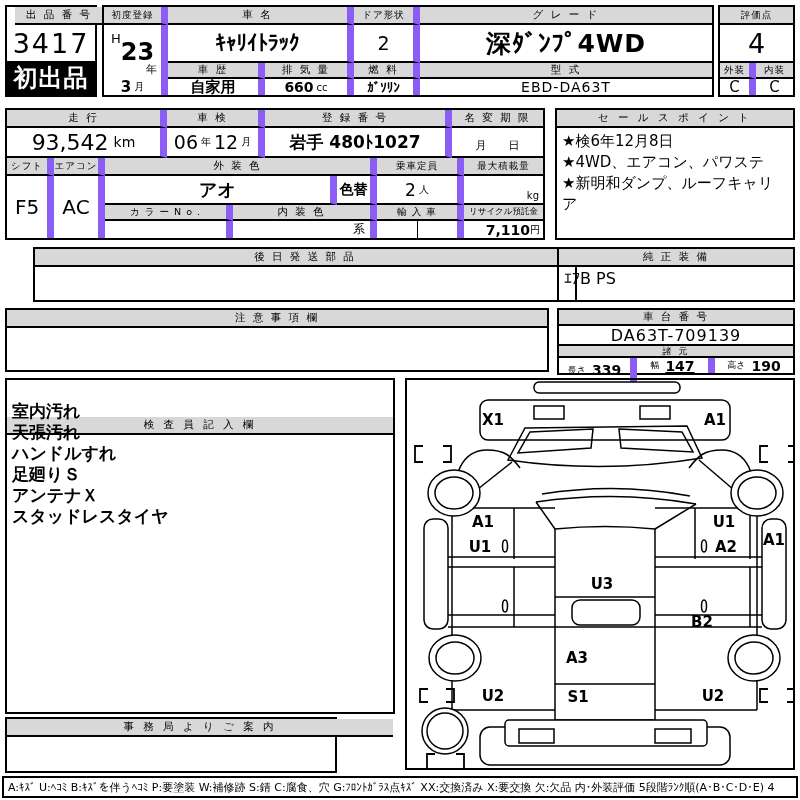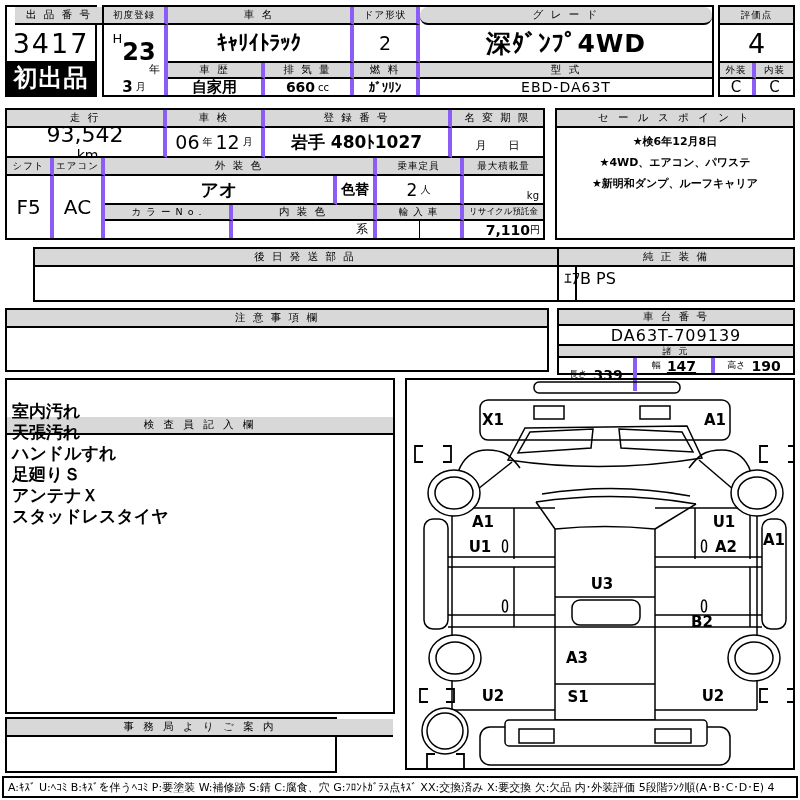--- a/index.html
+++ b/index.html
@@ -1,55 +1,55 @@
 <!DOCTYPE html>
 <html><head>
 <meta charset="utf-8">
 <style>
   html,body{margin:0;padding:0;background:#fff;}
   #sheet{position:relative;width:800px;height:800px;background:#fff;
          font-family:"DejaVu Sans","Liberation Sans",sans-serif;color:#000;}
   .abs{position:absolute;box-sizing:border-box;}
   .b2{border:2px solid #000;}
-  .br{border-right:4px solid #8b5cf6;}
+  .br{border-right:7px solid #8b5cf6;}
   .bb{border-bottom:2px solid #000;}
   .cell{position:absolute;box-sizing:border-box;display:flex;align-items:center;justify-content:center;overflow:hidden;white-space:nowrap;}
   .hd{background:#d8d8d8;font-size:10.5px;letter-spacing:2px;}
   .hd-s{background:#d8d8d8;font-size:9.5px;letter-spacing:1px;}
   .big{font-size:24px;font-weight:bold;}
   .val{font-weight:bold;}
   .u{font-size:10px;margin-left:3px;}
   .badge{background:#000;color:#fff;font-weight:bold;font-size:24px;letter-spacing:1px;}
   .corner-unit{position:absolute;right:4px;bottom:2px;font-size:11px;}
   .left-align{justify-content:flex-start;}
   .right-align{justify-content:flex-end;}
   .lines{display:block;padding:3px 5px;}
   .lines div{line-height:21px;}
-  .sales-line{font-size:11px;font-weight:bold;line-height:22px;text-align:center;}
+  .sales-line{font-size:15px;font-weight:normal;line-height:22px;}
   .insp-line{font-size:17px;font-weight:bold;}
   .underline{text-decoration:underline;}
   svg text{font-family:"DejaVu Sans","Liberation Sans",sans-serif;font-weight:bold;font-size:15px;fill:#000;}
   .legend-text{font-size:11px;white-space:nowrap;}
 </style>
 </head>
 <body>
 
 <div id="sheet">
 
   <div class="abs b2" style="left:5px;top:5px;width:92px;height:92px;">
     <div class="cell hd bb" style="left:0;top:0;width:88px;height:18px;margin-left:8px;">出 品 番 号</div>
     <div class="cell" style="left:0;top:18px;width:88px;height:36px;font-size:27px;letter-spacing:2px;">3417</div>
     <div class="cell badge" style="left:0;top:54px;width:88px;height:34px;">初出品</div>
   </div>
 
   <div class="abs b2" style="left:102px;top:5px;width:612px;height:92px;">
     <div class="cell hd-s br bb" style="left:0;top:0;width:64px;height:18px;">初度登録</div>
     <div class="cell hd br bb" style="left:64px;top:0;width:186px;height:18px;">車 名</div>
     <div class="cell hd-s br bb" style="left:250px;top:0;width:66px;height:18px;">ドア形状</div>
-    <div class="cell hd bb" style="left:316px;top:0;width:292px;height:18px;border-radius:8px;">グ レ ー ド</div>
+    <div class="cell hd bb" style="left:316px;top:0;width:292px;height:18px;">グ レ ー ド</div>
 
     <div class="cell br" style="left:0;top:18px;width:64px;height:54px;">
       <span style="font-size:13px;align-self:flex-start;margin-top:6px;">H</span>
         <span class="big">23</span>
       <span class="corner-unit">年</span>
     </div>
     <div class="cell br" style="left:0;top:72px;width:64px;height:16px;">
       <span style="font-size:15px;font-weight:bold;">3</span>
         <span class="u">月</span>
     </div>
@@ -80,21 +80,21 @@
     <div class="cell br" style="left:0;top:72px;width:36px;height:16px;font-size:15px;">C</div>
     <div class="cell" style="left:36px;top:72px;width:37px;height:16px;font-size:15px;">C</div>
   </div>
 
   <div class="abs b2" style="left:5px;top:108px;width:540px;height:132px;">
     <div class="cell hd br bb" style="left:0;top:0;width:160px;height:18px;">走 行</div>
     <div class="cell hd br bb" style="left:160px;top:0;width:98px;height:18px;">車 検</div>
     <div class="cell hd br bb" style="left:258px;top:0;width:187px;height:18px;">登 録 番 号</div>
     <div class="cell hd bb" style="left:445px;top:0;width:91px;height:18px;">名 変 期 限</div>
 
-    <div class="cell br bb" style="left:0;top:18px;width:160px;height:30px;flex-direction:column;">
+    <div class="cell br bb" style="left:0;top:18px;width:160px;height:30px;">
       <span style="font-size:22px;">93,542</span>
         <span style="font-size:14px;margin-left:5px;">km</span>
     </div>
     <div class="cell br bb" style="left:160px;top:18px;width:98px;height:30px;">
       <span style="font-size:19px;">06</span>
         <span class="u">年</span>
       <span style="font-size:19px;margin-left:3px;">12</span>
         <span class="u">月</span>
     </div>
     <div class="cell br bb val" style="left:258px;top:18px;width:187px;height:30px;font-size:17px;">岩手 480ﾄ1027</div>
@@ -159,21 +159,21 @@
   </div>
 
   <div class="abs b2" style="left:5px;top:308px;width:544px;height:64px;">
     <div class="cell hd bb" style="left:0;top:0;width:540px;height:18px;">注 意 事 項 欄</div>
     <div class="cell" style="left:0;top:18px;width:540px;height:42px;"></div>
   </div>
   <div class="abs b2" style="left:557px;top:308px;width:238px;height:67px;">
     <div class="cell hd bb" style="left:0;top:0;width:234px;height:16px;">車 台 番 号</div>
     <div class="cell bb" style="left:0;top:16px;width:234px;height:20px;font-size:16px;letter-spacing:1px;">DA63T-709139</div>
     <div class="cell bb" style="left:0;top:36px;width:234px;height:12px;background:#d8d8d8;font-size:9px;letter-spacing:2px;">諸 元</div>
-    <div class="cell br" style="left:0;top:48px;width:78px;height:33px;gap:6px;">
+    <div class="cell br" style="left:0;top:48px;width:78px;height:24px;gap:6px;">
       <span style="font-size:9px;">長さ</span>
       <span style="font-size:14px;font-weight:bold;">339</span>
     </div>
     <div class="cell br" style="left:78px;top:48px;width:78px;height:15px;gap:6px;">
       <span style="font-size:9px;">幅</span>
       <span style="font-size:14px;font-weight:bold;text-decoration:underline;">147</span>
     </div>
     <div class="cell" style="left:156px;top:48px;width:78px;height:15px;gap:6px;">
       <span style="font-size:9px;">高さ</span>
       <span style="font-size:14px;font-weight:bold;">190</span>

